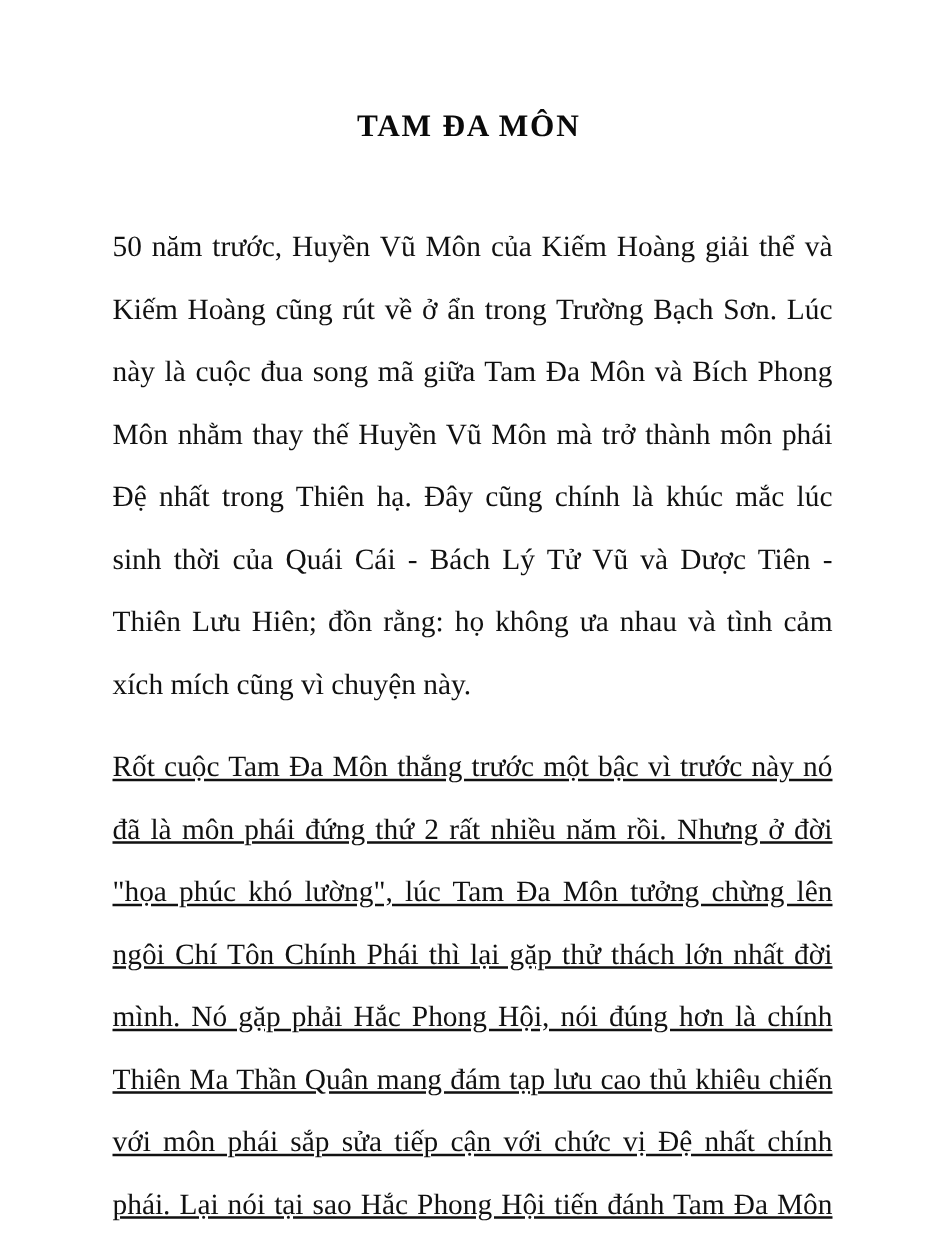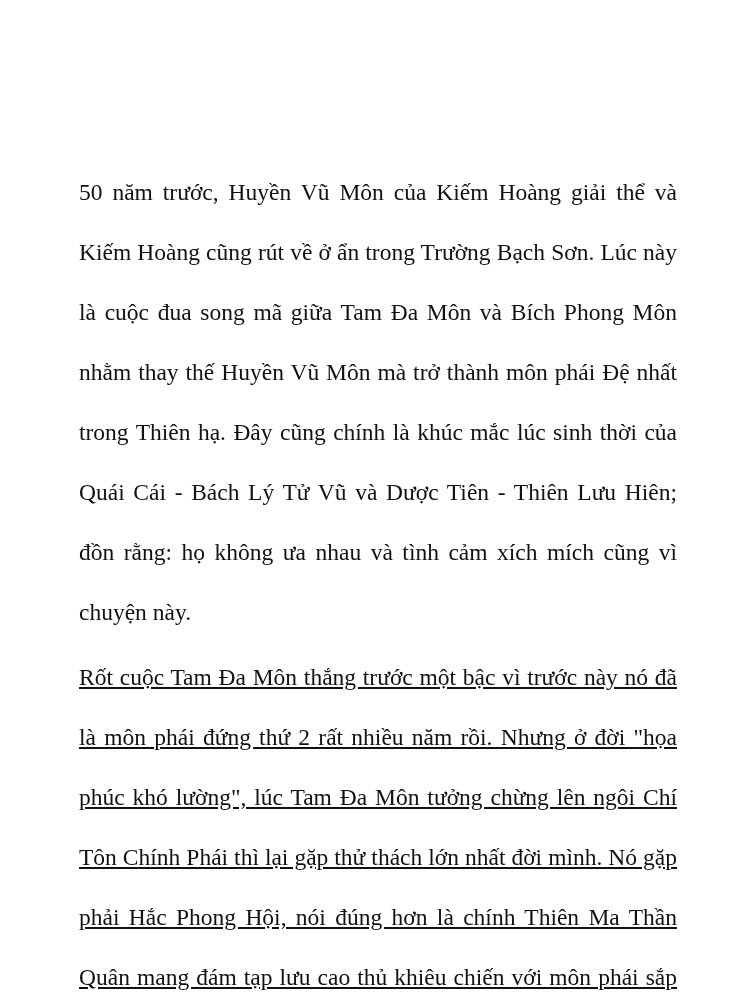--- a/index.html
+++ b/index.html
@@ -36,41 +36,42 @@
     line-height: 30px;
     color: #0a0a0a;
   }
   .body-block {
     position: absolute;
     left: 74px;
     top: 157px;
     width: 608px;
   }
   .para {
-    margin: 5px;
+    margin: 16px;
     text-align: justify;
     text-justify: inter-word;
     font-size: 23.5px;
-    line-height: 60px;
+    line-height: 50px;
     color: #111111;
     hyphens: none;
   }
   .para + .para {
     margin-top: 0;
     text-decoration: underline;
   }
   
   .para:last-child {
     text-align-last: left;
   }
 </style>
 </head>
 <body>
 
 <div class="page">
 
+  <h1 class="doc-title">TAM ĐA MÔN</h1>
 
   <div class="body-block">
     <p class="para">50 năm trước, Huyền Vũ Môn của Kiếm Hoàng giải thể và Kiếm Hoàng cũng rút về ở ẩn trong Trường Bạch Sơn. Lúc này là cuộc đua song mã giữa Tam Đa Môn và Bích Phong Môn nhằm thay thế Huyền Vũ Môn mà trở thành môn phái Đệ nhất trong Thiên hạ. Đây cũng chính là khúc mắc lúc sinh thời của Quái Cái - Bách Lý Tử Vũ và Dược Tiên - Thiên Lưu Hiên; đồn rằng: họ không ưa nhau và tình cảm xích mích cũng vì chuyện này.</p>
     <p class="para">Rốt cuộc Tam Đa Môn thắng trước một bậc vì trước này nó đã là môn phái đứng thứ 2 rất nhiều năm rồi. Nhưng ở đời "họa phúc khó lường", lúc Tam Đa Môn tưởng chừng lên ngôi Chí Tôn Chính Phái thì lại gặp thử thách lớn nhất đời mình. Nó gặp phải Hắc Phong Hội, nói đúng hơn là chính Thiên Ma Thần Quân mang đám tạp lưu cao thủ khiêu chiến với môn phái sắp sửa tiếp cận với chức vị Đệ nhất chính phái. Lại nói tại sao Hắc Phong Hội tiến đánh Tam Đa Môn mà không phải Bích Phong Môn.</p>
   </div>
 
 </div>
 
 </body></html>

